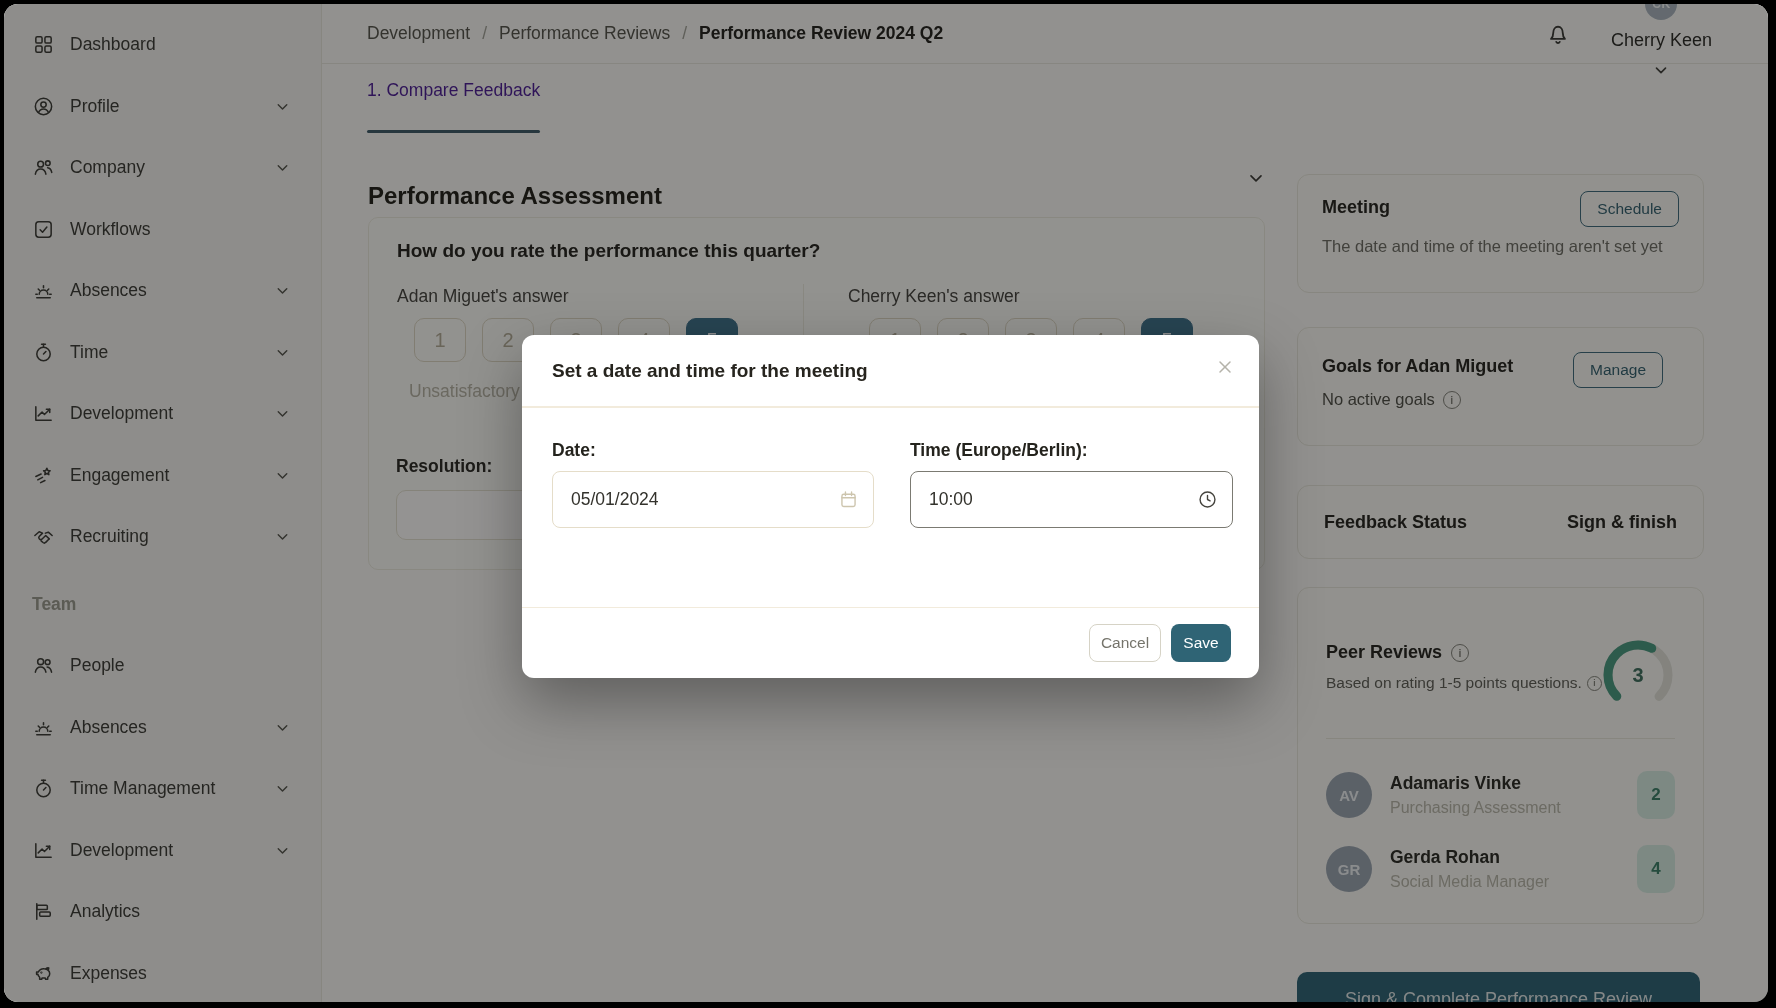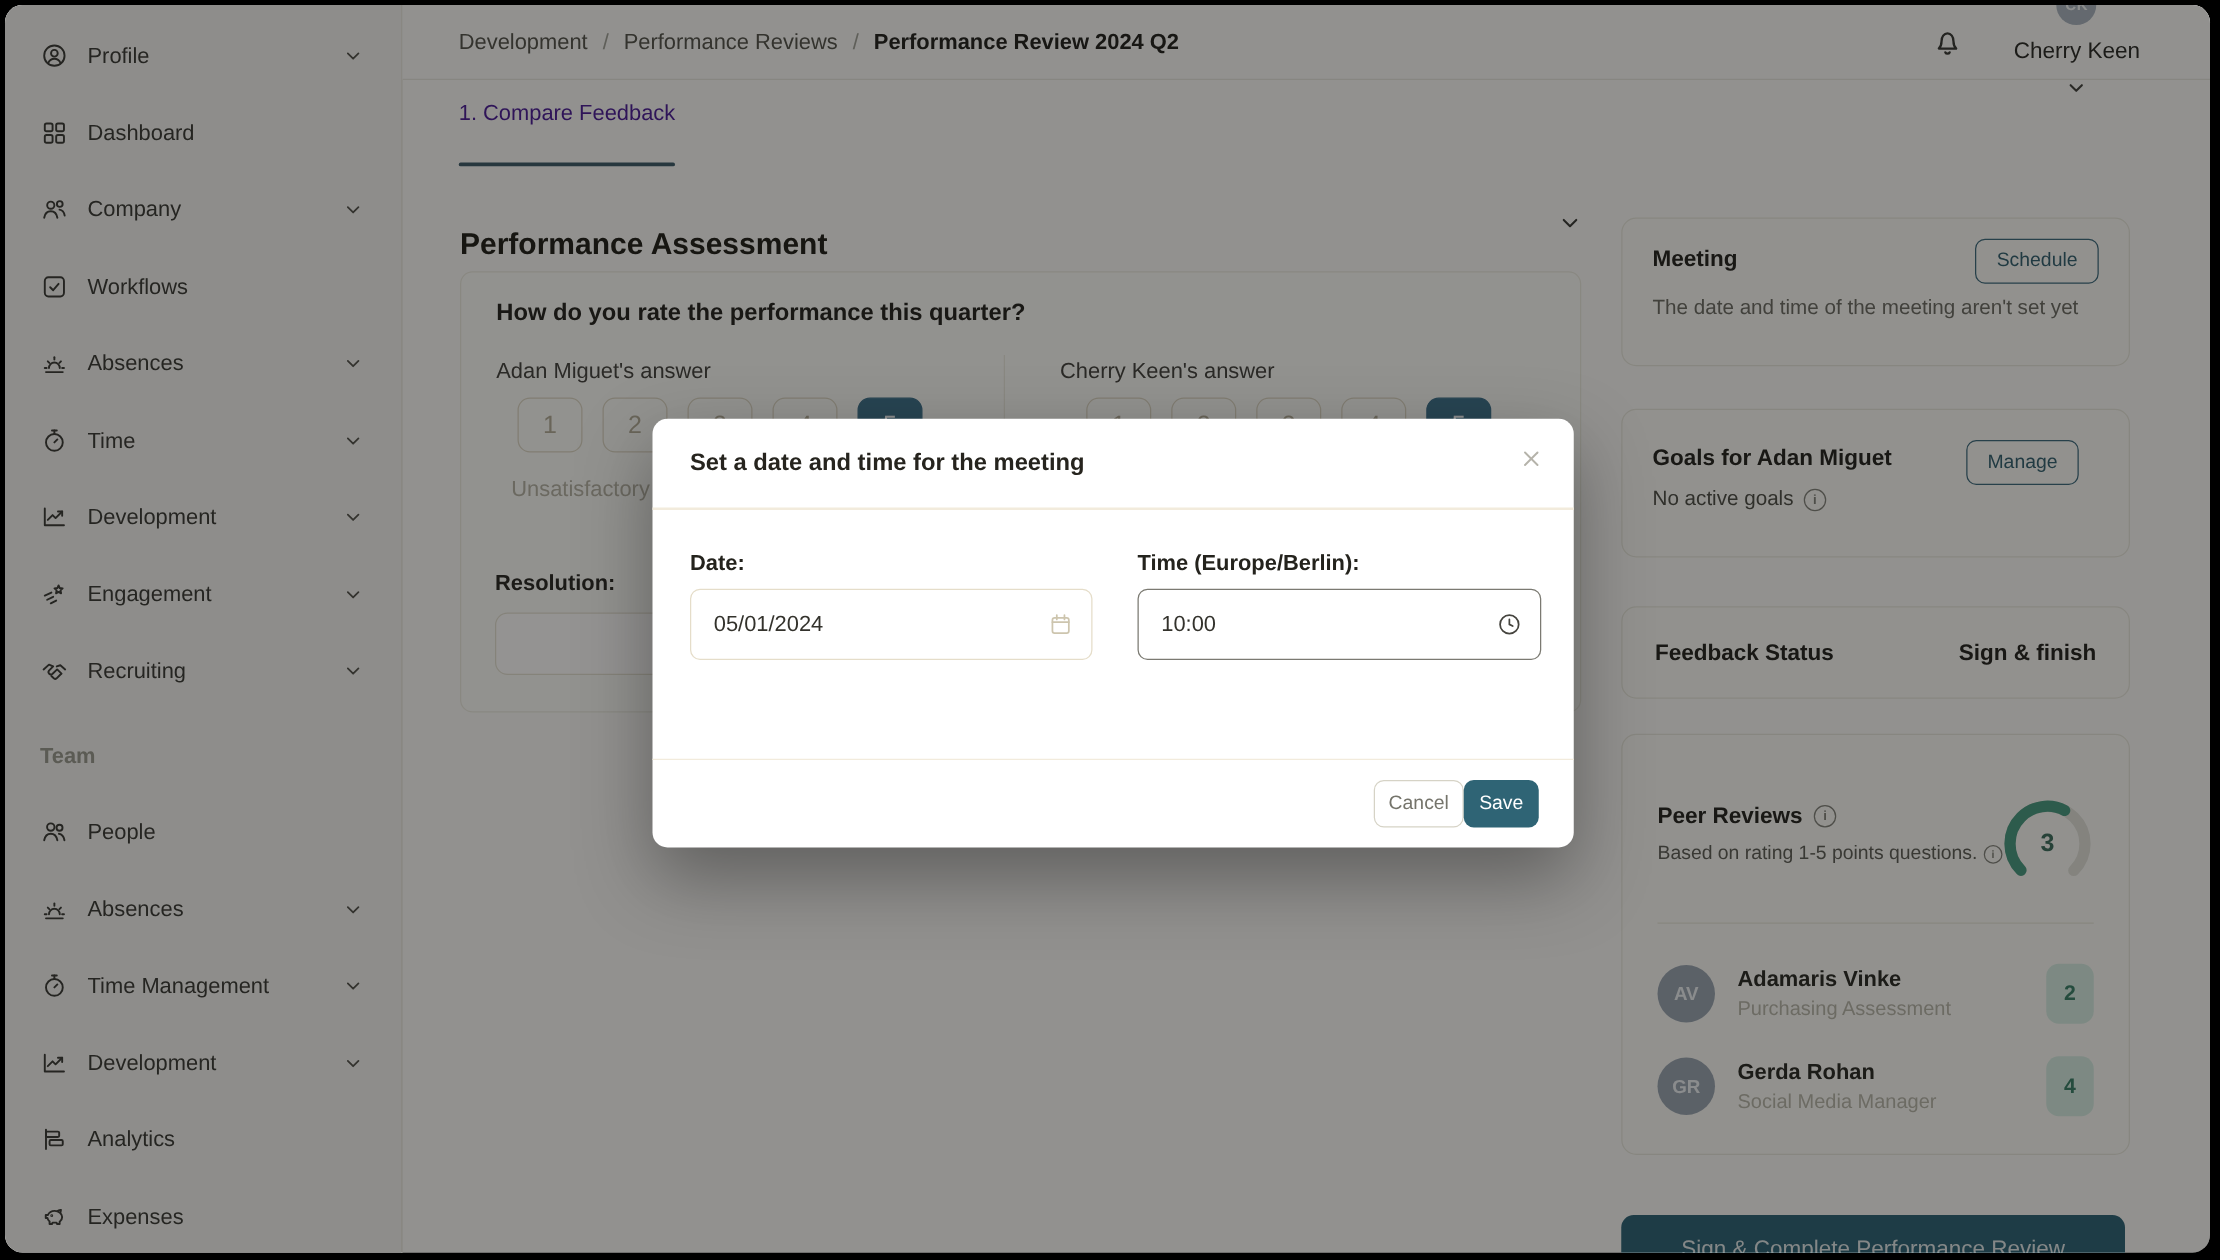--- a/index.html
+++ b/index.html
@@ -83,49 +83,49 @@
   .modal-close{position:absolute;right:24px;top:22px;width:20px;height:20px;stroke:#b5b3aa;fill:none;stroke-width:1.8;stroke-linecap:round;cursor:pointer;}
   .modal-hdiv{position:absolute;left:0;right:0;top:71px;height:1.5px;background:#f2ebdc;}
   .field-label{position:absolute;top:105px;font-size:17.5px;font-weight:bold;color:#24231d;}
   .fl-date{left:30px}.fl-time{left:388px}
   .inputbox{position:absolute;top:136px;height:57px;border-radius:8px;background:#fff;box-sizing:border-box;display:flex;align-items:center;padding:0 14px 0 18px;font-size:17.5px;color:#33322c;cursor:text;}
   .in-date{left:30px;width:322px;border:1.5px solid #e5ddc9;}
   .in-time{left:388px;width:323px;border:1.5px solid #7b7a72;}
   .inputbox svg{margin-left:auto;width:21px;height:21px;fill:none;stroke-width:1.6;stroke-linecap:round;stroke-linejoin:round;cursor:pointer;}
   .in-date svg{stroke:#cdc5ae;}
   .in-time svg{stroke:#45443e;}
-  .modal-footer{position:absolute;left:0;right:0;bottom:0;height:71px;border-top:1.5px solid #f2ebdc;display:flex;align-items:center;justify-content:flex-end;padding:0 28px;box-sizing:border-box;}
+  .modal-footer{position:absolute;left:0;right:0;bottom:0;height:71px;border-top:1.5px solid #f2ebdc;display:flex;align-items:center;justify-content:flex-end;gap:10px;padding:0 28px;box-sizing:border-box;}
   .btn-cancel{width:72px;height:38px;border:1px solid #d6d3c6;border-radius:8px;background:#fff;color:#75746b;font-size:15.5px;font-family:"Liberation Sans",sans-serif;cursor:pointer;}
   .btn-save{width:60px;height:38px;border:none;border-radius:8px;background:#2f6475;color:#ffffff;font-size:15.5px;font-family:"Liberation Sans",sans-serif;cursor:pointer;}
 </style>
 </head>
 <body>
 
 <div class="app">
 
   <nav class="sidebar">
     <div class="side-item">
       <svg class="ic" viewBox="0 0 24 24">
-          <circle cx="12" cy="12" r="8.5"></circle>
-          <circle cx="12" cy="10" r="2.8"></circle>
-          <path d="M6.8 18.2c1.1-2.4 2.9-3.6 5.2-3.6s4.1 1.2 5.2 3.6"></path>
-        </svg>
-      <span class="lbl">Profile</span>
-      <svg class="chev" viewBox="0 0 24 24">
-          <polyline points="6,9.5 12,15.5 18,9.5"></polyline>
-        </svg>
-    </div>
-    <div class="side-item">
-      <svg class="ic" viewBox="0 0 24 24">
           <rect x="4" y="4" width="6.5" height="6.5" rx="1.5"></rect>
           <rect x="13.5" y="4" width="6.5" height="6.5" rx="1.5"></rect>
           <rect x="4" y="13.5" width="6.5" height="6.5" rx="1.5"></rect>
           <rect x="13.5" y="13.5" width="6.5" height="6.5" rx="1.5"></rect>
         </svg>
       <span class="lbl">Dashboard</span>
+    </div>
+    <div class="side-item">
+      <svg class="ic" viewBox="0 0 24 24">
+          <circle cx="12" cy="12" r="8.5"></circle>
+          <circle cx="12" cy="10" r="2.8"></circle>
+          <path d="M6.8 18.2c1.1-2.4 2.9-3.6 5.2-3.6s4.1 1.2 5.2 3.6"></path>
+        </svg>
+      <span class="lbl">Profile</span>
+      <svg class="chev" viewBox="0 0 24 24">
+          <polyline points="6,9.5 12,15.5 18,9.5"></polyline>
+        </svg>
     </div>
     <div class="side-item">
       <svg class="ic" viewBox="0 0 24 24">
           <circle cx="9" cy="8.5" r="3"></circle>
           <path d="M3.5 19c.6-3.6 2.7-5.4 5.5-5.4s4.9 1.8 5.5 5.4"></path>
           <circle cx="16.5" cy="7.5" r="2.4"></circle>
           <path d="M16.3 12.2c2.3.3 3.8 2 4.3 5"></path>
         </svg>
       <span class="lbl">Company</span>
       <svg class="chev" viewBox="0 0 24 24">

